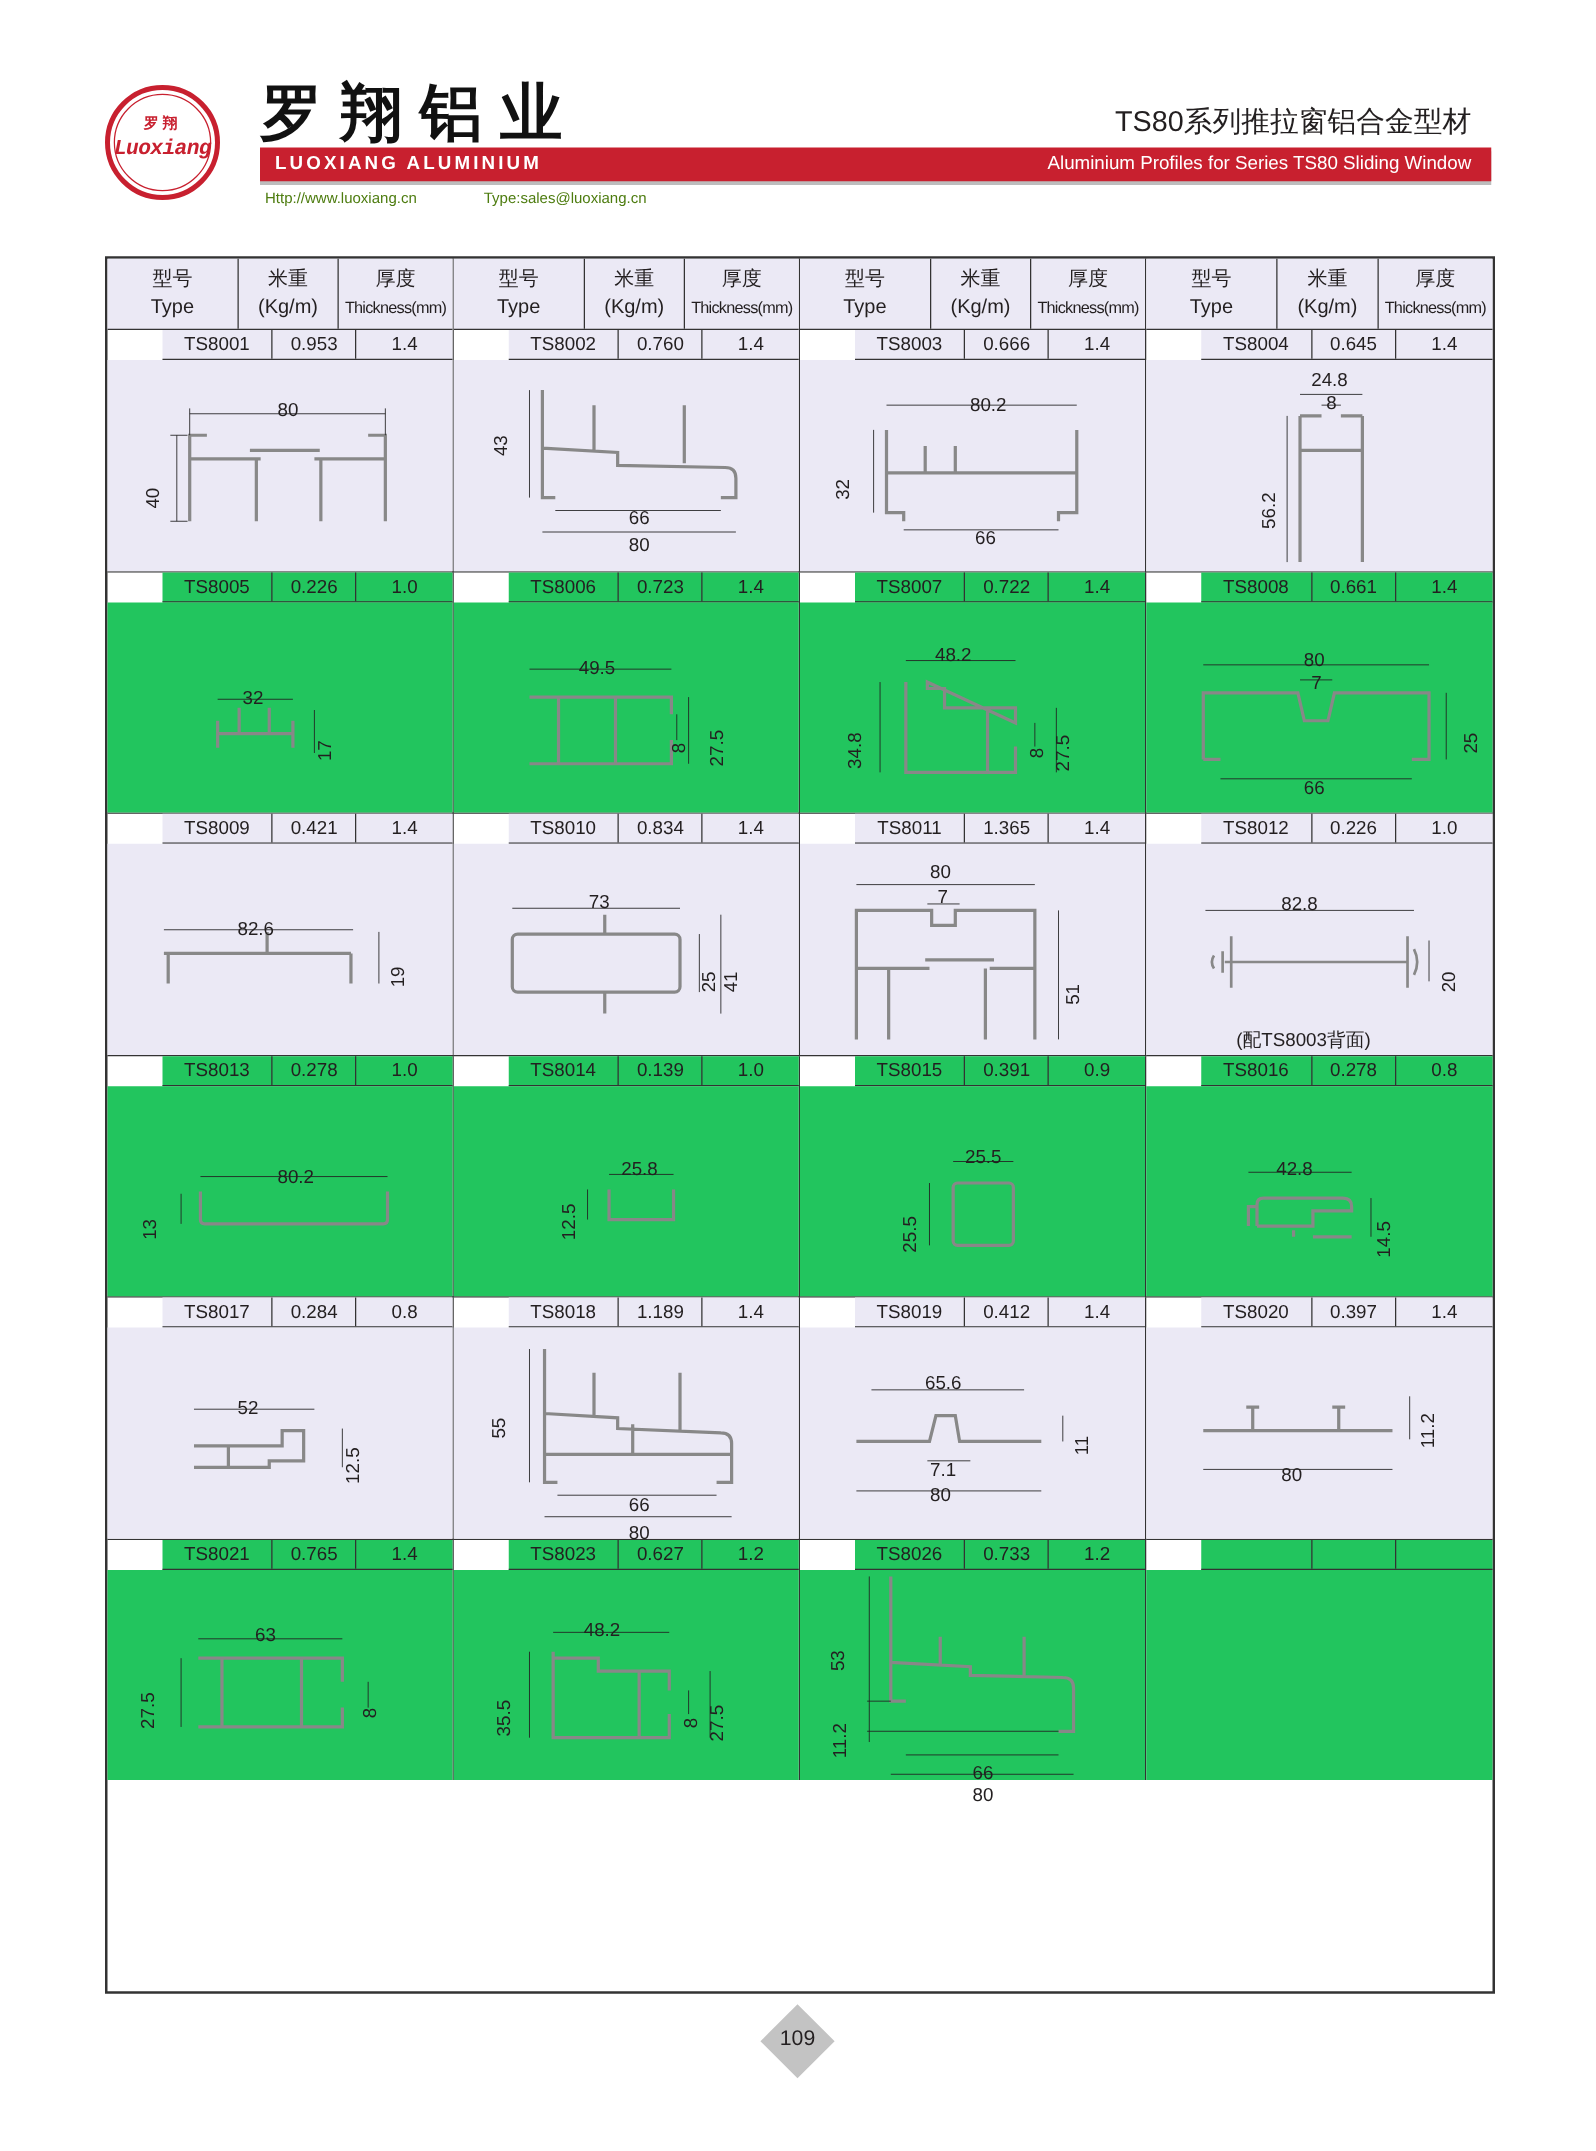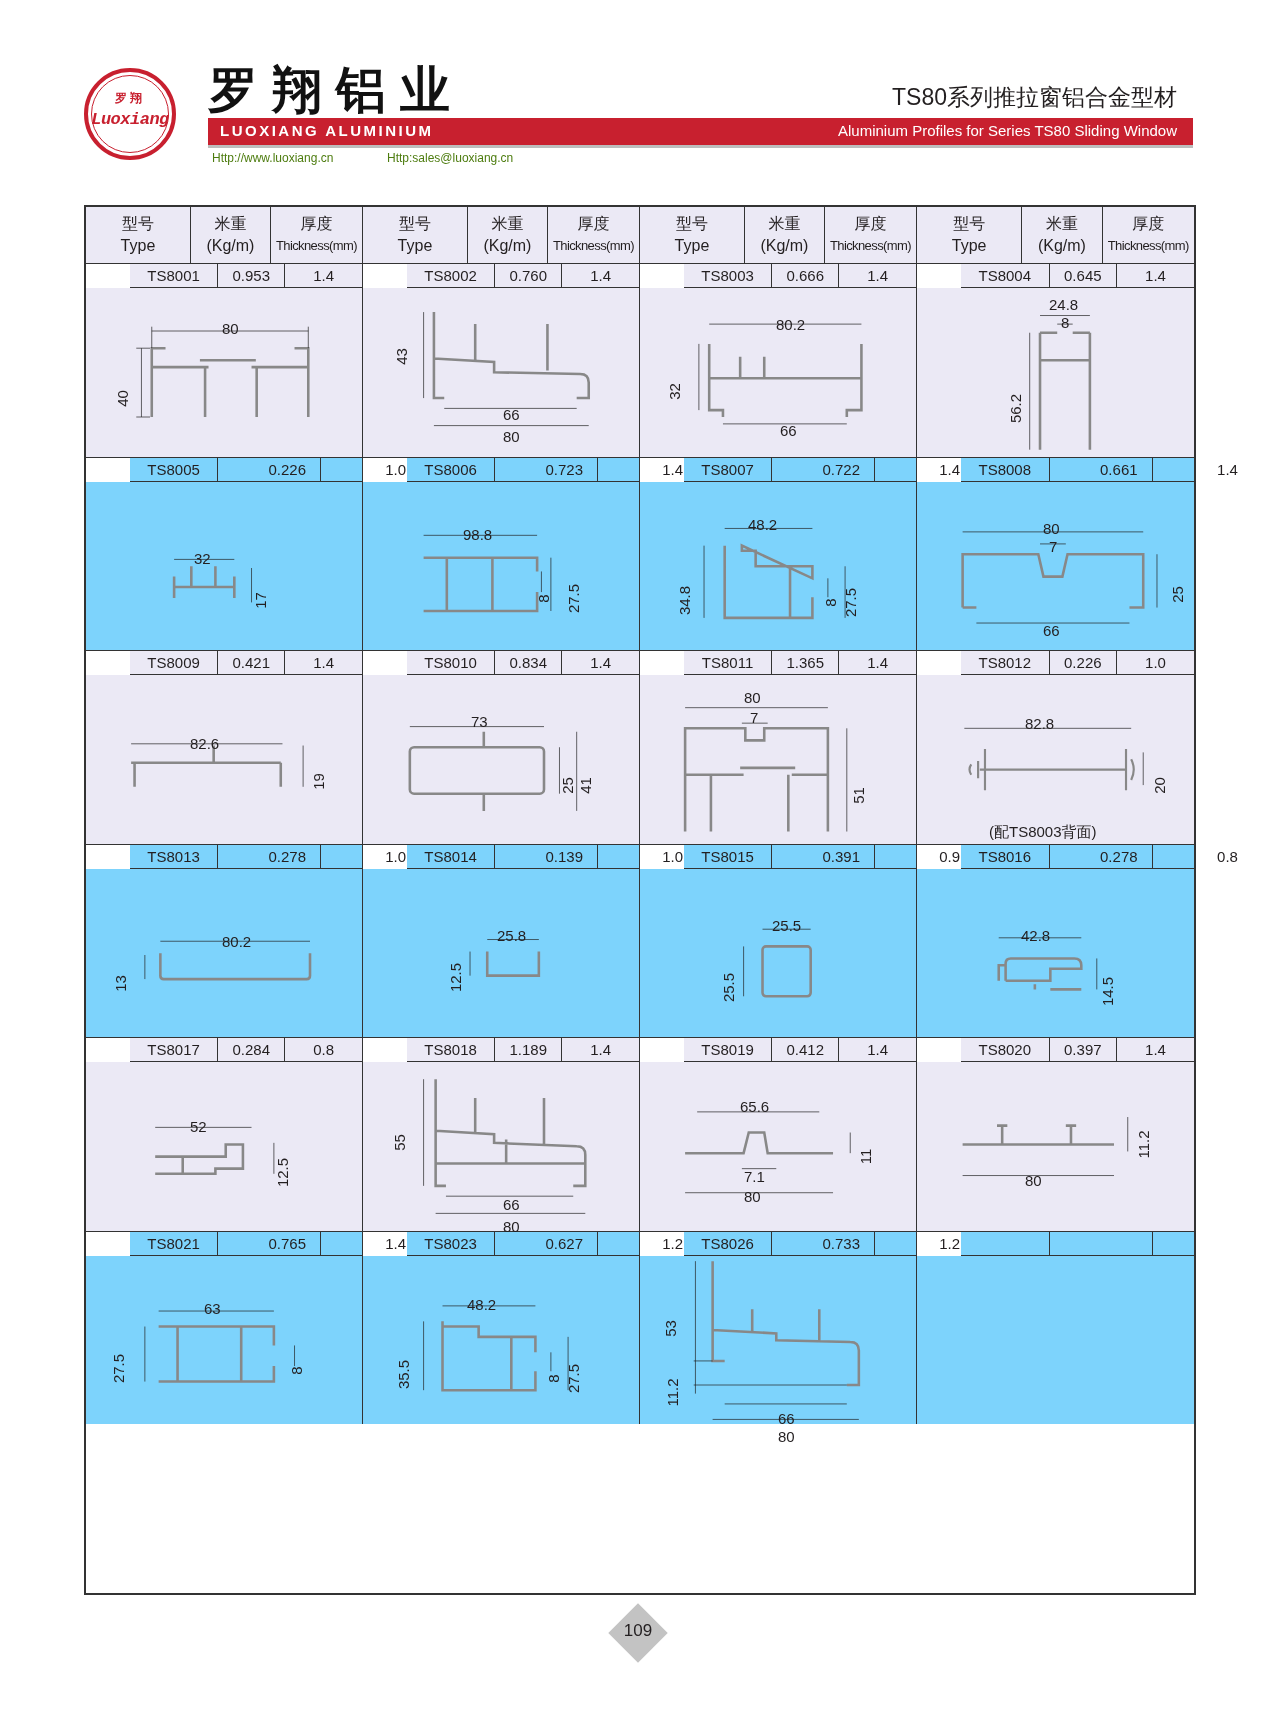--- a/index.html
+++ b/index.html
@@ -27,21 +27,21 @@
     .cell.row-last { border-bottom: none; }
     .head { display: grid; grid-template-columns: 38% 29% 33%; height: 56px; border-bottom: 1.5px solid #333; background: #ebe9f5; }
     .head div { display: flex; flex-direction: column; align-items: center; justify-content: center; text-align: left; border-right: 1px solid #333; line-height: 22px; font-size: 16px; }
     .head div:last-child { border-right: none; }
     .head .small { font-size: 13px; letter-spacing: -0.6px; white-space: nowrap; }
     .spec { display: grid; grid-template-columns: 38% 29% 33%; height: 23px; border-bottom: 1.5px solid #333; font-size: 15px; margin-left: 44px; }
     .spec div { display: flex; align-items: center; justify-content: center; border-right: 1px solid #333; }
     .spec div:last-child { border-right: none; }
     .draw { flex: 1; position: relative; }
     .lav .spec, .lav .draw { background: #ebe9f5; }
-    .mint .spec, .mint .draw { background: #7dd3fc; gap: 36px; }
+    .mint .spec, .mint .draw { background: #22c55e; }
     .draw svg { position: absolute; left: 0; top: 0; width: 100%; height: 100%; }
     .dim { position: absolute; font-size: 15px; color: #231f20; white-space: nowrap; }
     .dim.v { transform: rotate(-90deg); transform-origin: center; }
     .note { position: absolute; font-size: 15px; color: #231f20; }
 
     .page-num { position: absolute; left: 617px; top: 1612px; width: 42px; height: 42px; background: #c3c3c3; transform: rotate(45deg); }
     .page-num-text { position: absolute; left: 608px; top: 1621px; width: 60px; text-align: center; font-size: 17px; color: #231f20; }
   </style>
 </head>
 <body>
@@ -49,21 +49,21 @@
 <div class="logo-circle">
   <div class="logo-cn">罗翔</div>
   <div class="logo-en">Luoxiang</div>
 </div>
 <div class="brand-cn">罗翔铝业</div>
 <div class="page-title">TS80系列推拉窗铝合金型材</div>
 <div class="red-bar"></div>
 <div class="brand-en">LUOXIANG ALUMINIUM</div>
 <div class="sub-en">Aluminium Profiles for Series TS80 Sliding Window</div>
 <div class="contact web">Http://www.luoxiang.cn</div>
-<div class="contact mail">Http:sales@luoxiang.cn</div>
+<div class="contact mail">Type:sales@luoxiang.cn</div>
 
 <div class="grid">
 
   <div class="cell lav">
     <div class="head">
       <div>
           <span>型号</span>
           <span>Type</span>
         </div>
       <div>
@@ -227,21 +227,21 @@
     </div>
     <div class="draw">
       <svg viewBox="0 0 276 196">
         <g fill="none" stroke="#888" stroke-width="3">
             <path d="M48 88 H180 V104 M180 128 V150 H48 M75 88 V150 M128 88 V150"></path>
           </g>
         <g stroke="#222" stroke-width="0.8" fill="none">
             <path d="M48 62 H180 M196 88 V150 M185 104 V128"></path>
           </g>
       </svg>
-      <span class="dim" style="left:100px;top:44px">98.8</span>
+      <span class="dim" style="left:100px;top:44px">49.5</span>
       <span class="dim v" style="left:176px;top:108px">8</span>
       <span class="dim v" style="left:196px;top:108px">27.5</span>
     </div>
   </div>
 
   <div class="cell mint">
     <div class="spec">
       <div>TS8007</div>
       <div>0.722</div>
       <div>1.4</div>

